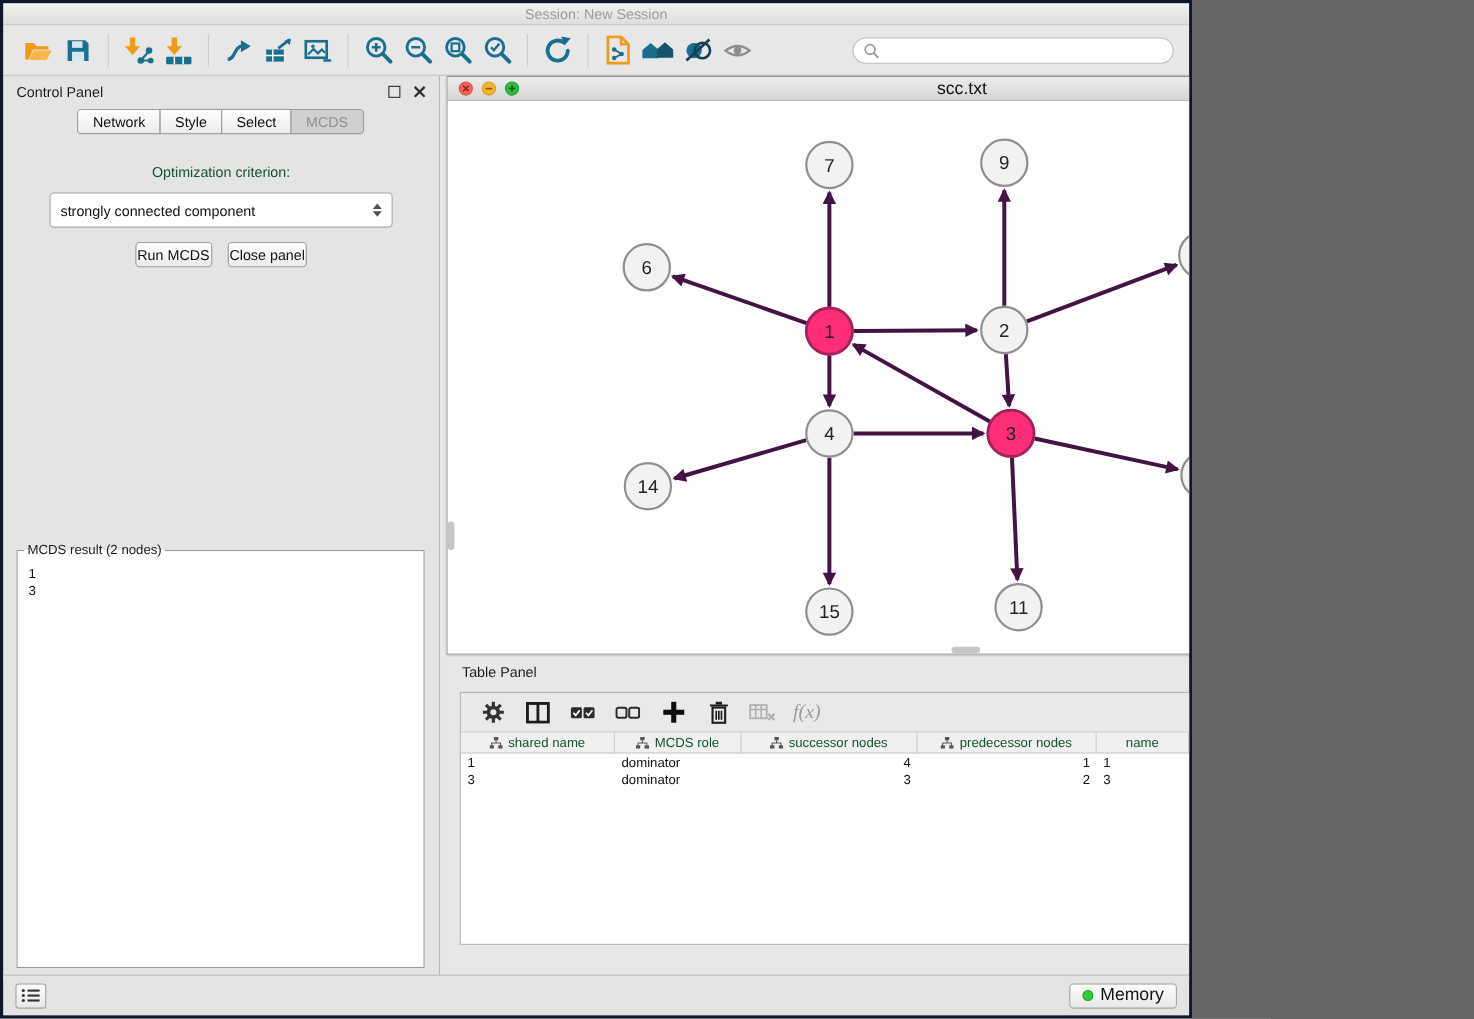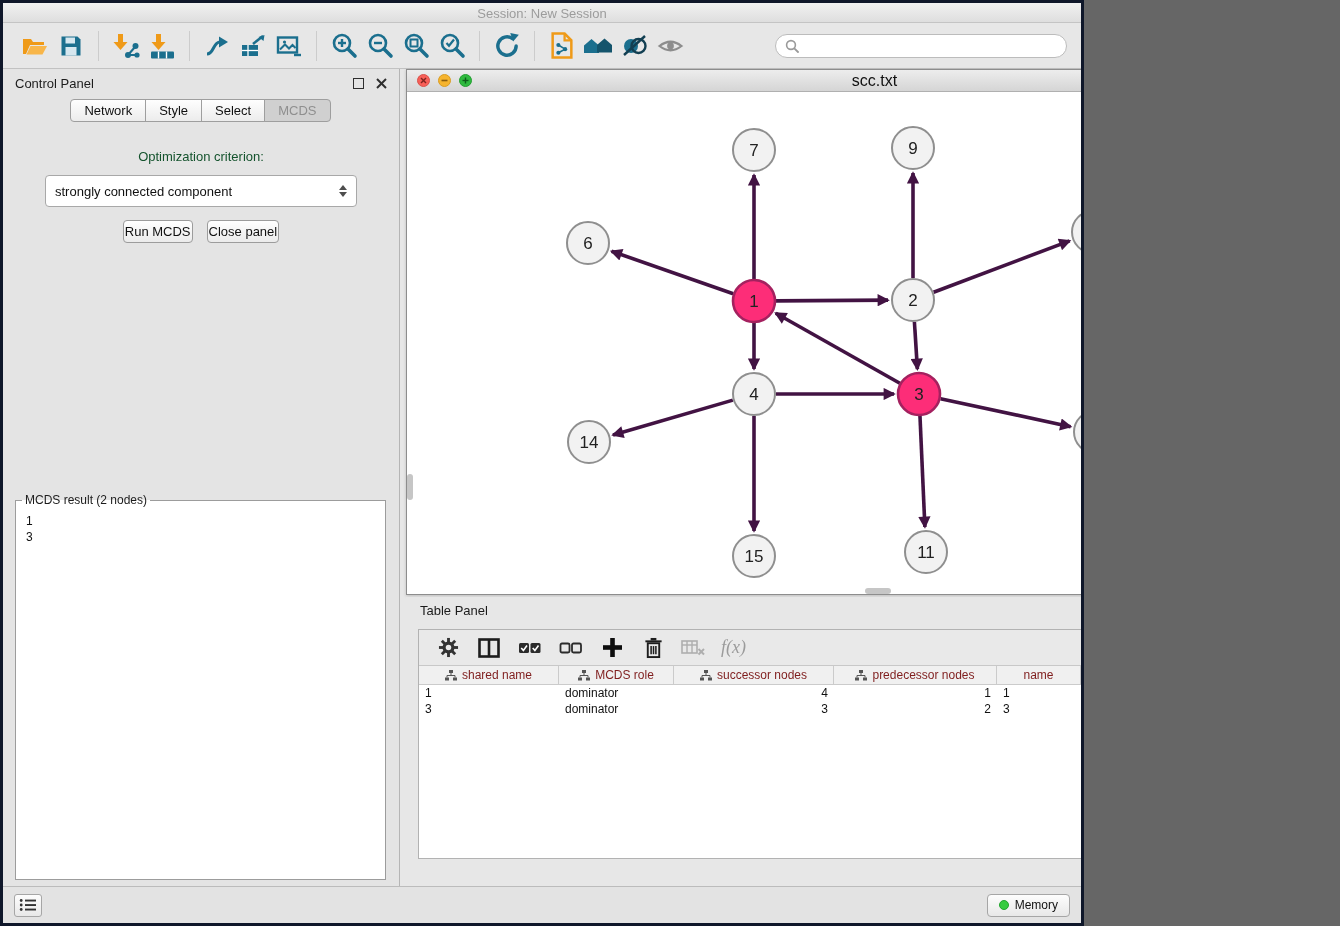--- a/index.html
+++ b/index.html
@@ -53,36 +53,36 @@
   .vscroll-thumb{position:absolute;left:0;top:382px;width:6px;height:26px;background:#c6c6c6;border-radius:3px;cursor:pointer}
   .hscroll-thumb{position:absolute;bottom:0;left:458px;width:26px;height:6px;background:#c6c6c6;border-radius:3px;cursor:pointer}
 
   
   .table-panel{position:absolute;left:403px;top:594px;width:937px;height:294px;background:#e7e7e7}
   .tp-header{height:26px;display:flex;align-items:center;padding:0 14px;font-size:13px;color:#1c1c1c}
   .tp-body{position:absolute;left:12px;right:8px;top:32px;bottom:32px;border:1px solid #b2b2b2;background:#fff}
   .tp-toolbar{height:36px;background:#e9e9e9;border-bottom:1px solid #c8c8c8;display:flex;align-items:center;gap:15px;padding:0 14px}
   .ttbtn{width:26px;height:26px;display:flex;align-items:center;justify-content:flex-end;cursor:pointer}
   .fx-label{font-family:"Liberation Serif",serif;font-style:italic;font-size:18px;color:#9b9b9b}
-  .table-header{display:flex;height:19px;background:#f0f0f0;font-size:12px;color:#7f1d1d}
+  .table-header{display:flex;height:19px;background:#f0f0f0;font-size:12px;color:#14532d}
   .th{display:flex;align-items:center;justify-content:center;gap:5px;border-right:1px solid #cbcbcb;border-bottom:1px solid #cbcbcb;flex:none}
   .table-row{display:flex;font-size:12px;height:16px;line-height:16px;color:#111}
   .td{flex:none;padding:0 6px;overflow:hidden;white-space:nowrap}
   .td.num{text-align:right}
   .c0{width:140px}.c1{width:115px}.c2{width:160px}.c3{width:163px}.c4{width:84px}
   .tp-tabs{position:absolute;bottom:5px;left:0;right:0;display:flex;justify-content:center}
   .tp-tab{padding:3px 13px;font-size:13px;border:1px solid #9e9e9e;background:linear-gradient(#fefefe,#ececec);margin-left:-1px;cursor:pointer;color:#111}
   .tp-tab.first{border-radius:4px 0 0 4px}
   .tp-tab.last{border-radius:0 4px 4px 0}
   .tp-tab.active{background:#d0d0d0;color:#979797}
 
   
   .statusbar{position:absolute;left:0;right:0;bottom:0;height:37px;background:#e3e3e3;border-top:1px solid #bcbcbc;display:flex;align-items:center;padding:0 11px}
   .sb-btn{width:28px;height:23px;border:1px solid #a6a6a6;border-radius:3px;background:linear-gradient(#fdfdfd,#e8e8e8);display:flex;align-items:center;justify-content:center;cursor:pointer}
-  .memory-btn{margin-left:auto;height:23px;border:1px solid #a6a6a6;border-radius:4px;background:linear-gradient(#fdfdfd,#e8e8e8);display:flex;align-items:center;gap:6px;padding:0 11px;font-size:12px;cursor:pointer;color:#111}
+  .memory-btn{margin-left:auto;height:23px;border:1px solid #a6a6a6;border-radius:4px;background:linear-gradient(#fdfdfd,#e8e8e8);display:flex;align-items:center;gap:6px;padding:0 11px;font-size:16px;cursor:pointer;color:#111}
   .mem-dot{width:10px;height:10px;border-radius:50%;background:#35cb3f;border:1px solid #21a52d}
 </style>
 </head>
 <body>
 
 <div class="app">
 
   <div class="titlebar">
     <span class="title">Session: New Session</span>
   </div>

